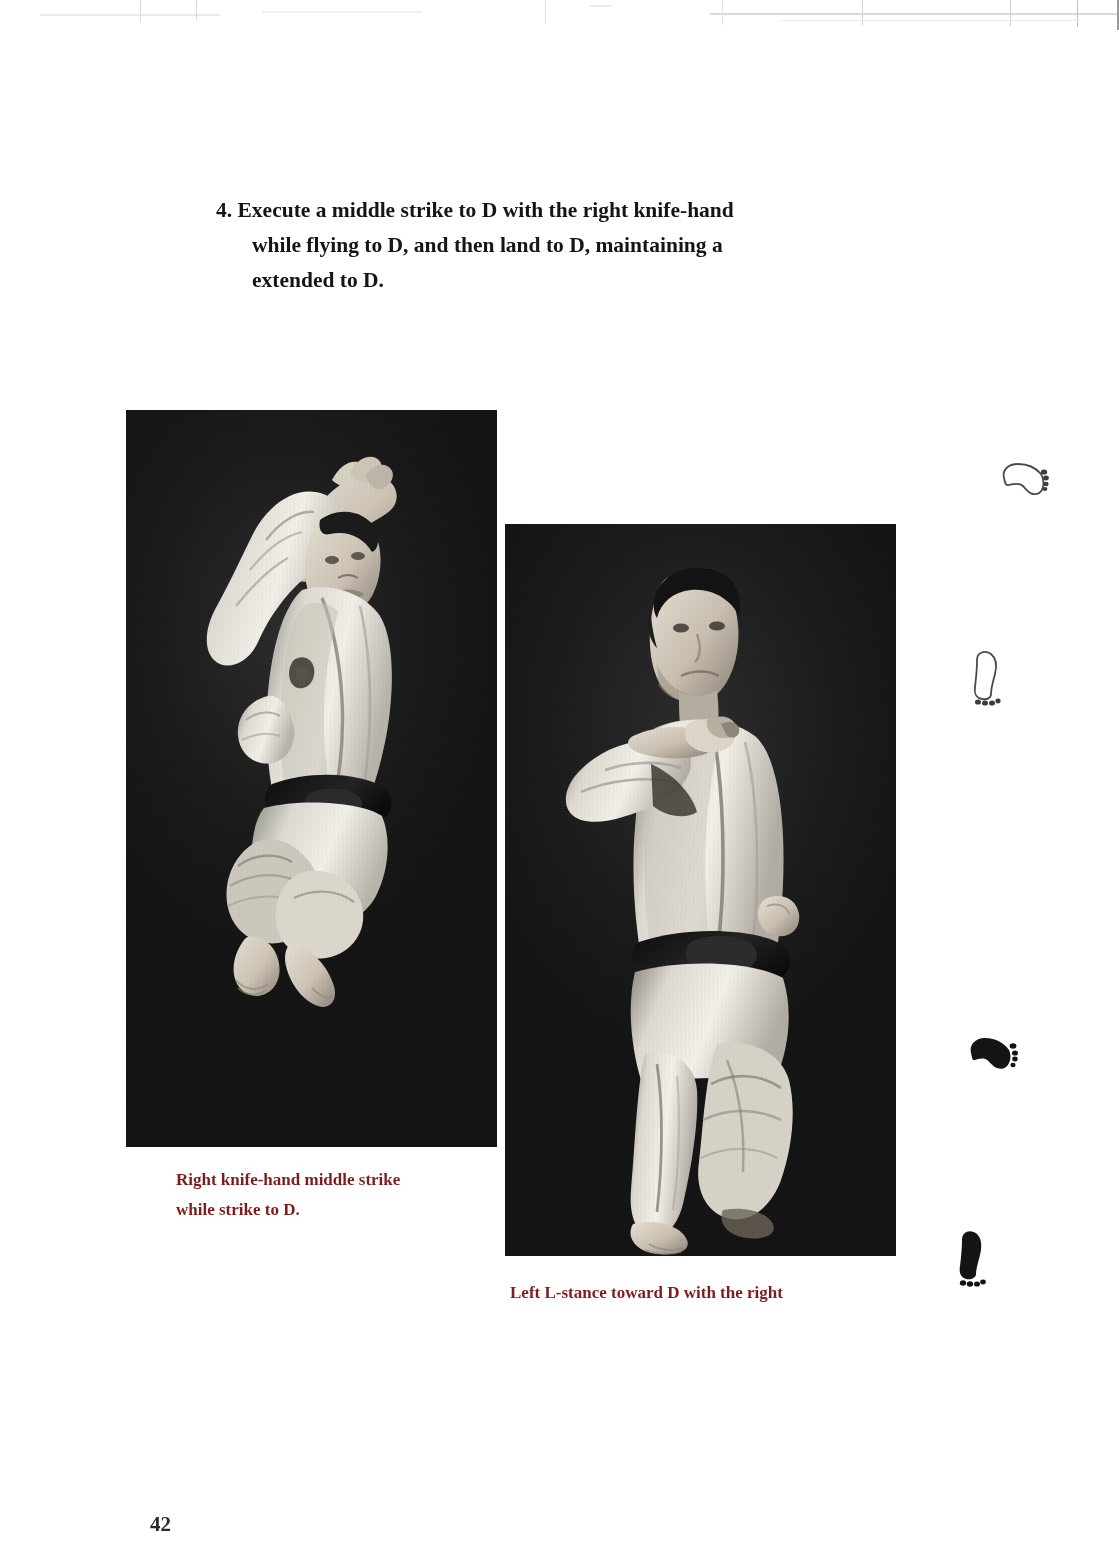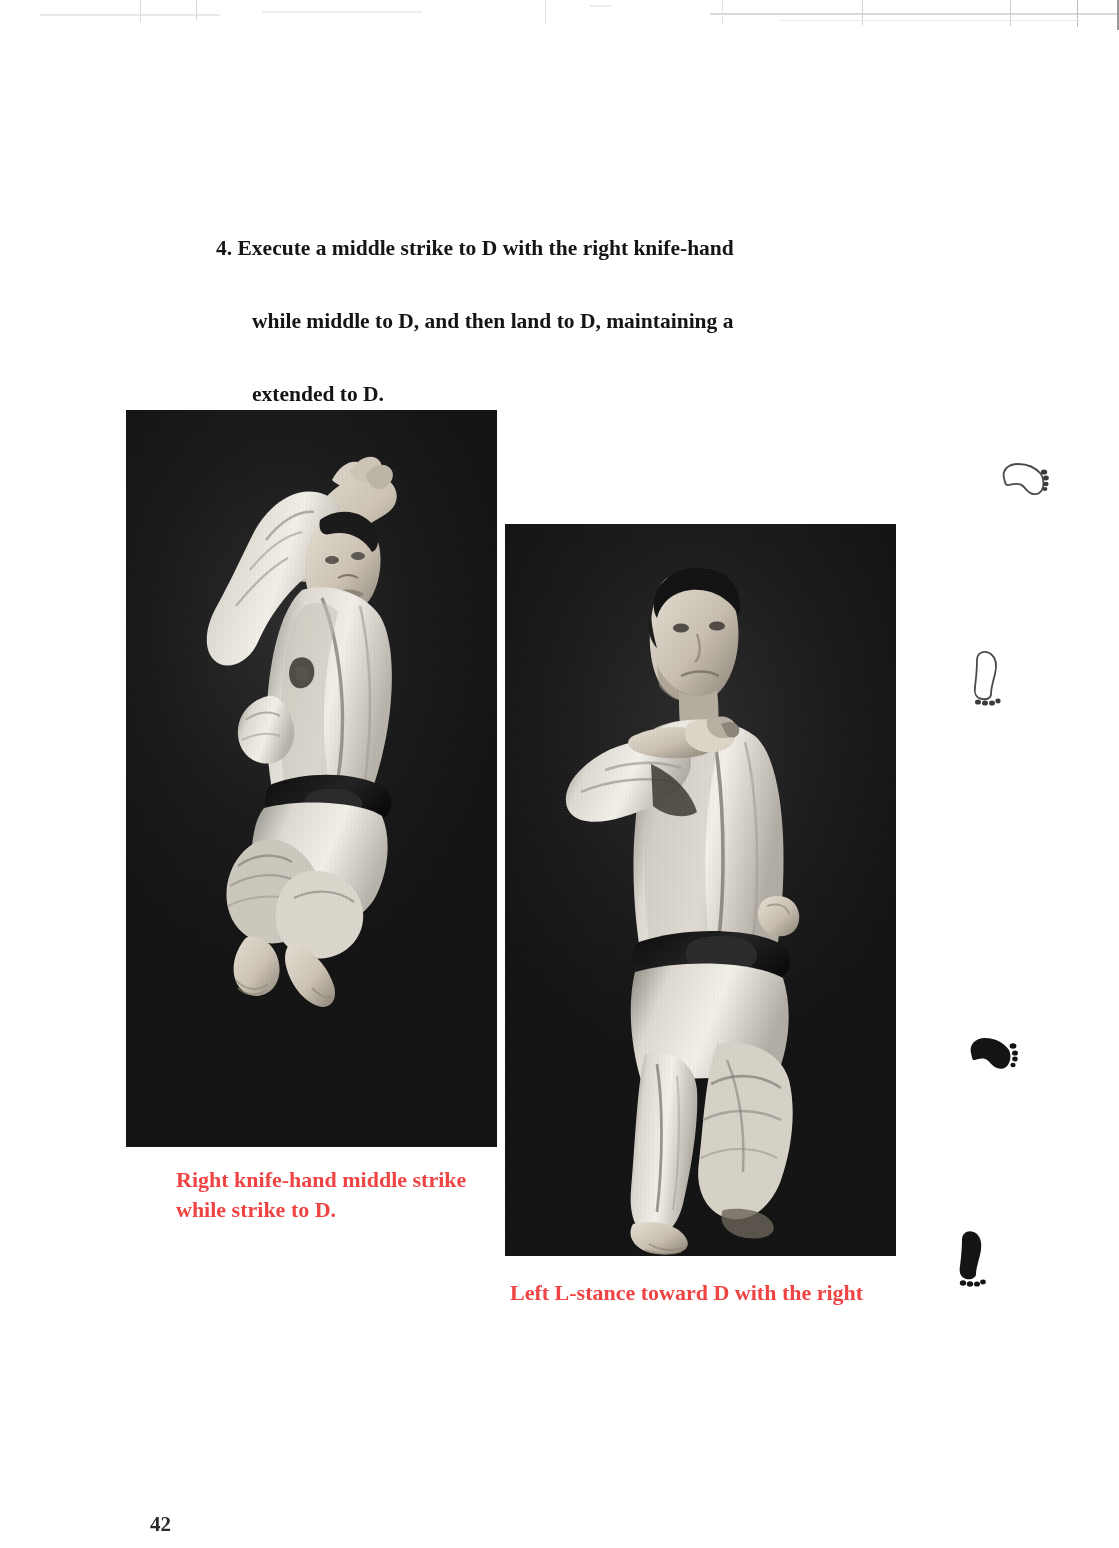--- a/index.html
+++ b/index.html
@@ -55,21 +55,20 @@
     top: 193px;
     width: 632px;
   }
   .instruction-line {
     font-family: "Liberation Serif", "DejaVu Serif", serif;
     font-weight: bold;
     font-size: 21.5px;
     line-height: 35px;
     color: #151515;
     white-space: nowrap;
-    margin-top: 38px;
   }
   .instruction-line.first { text-indent: 0; }
   .instruction-line.cont  { padding-left: 36px; }
 
   
   .photo {
     position: absolute;
     background: #1b1b1b;
     overflow: hidden;
   }
@@ -100,23 +99,23 @@
       repeating-linear-gradient(90deg, rgba(0,0,0,.05) 0px, rgba(0,0,0,.05) 1px, transparent 1px, transparent 4px);
     pointer-events: none;
   }
   .figure-svg { position: absolute; inset: 0; width: 100%; height: 100%; }
 
   
   .caption {
     position: absolute;
     font-family: "Liberation Serif", "DejaVu Serif", serif;
     font-weight: bold;
-    font-size: 22px;
+    font-size: 17px;
     line-height: 30px;
-    color: #ef4444;
+    color: #7f1d1d;
     white-space: nowrap;
   }
   .caption-left  { left: 176px; top: 1165px; }
   .caption-right { left: 510px; top: 1278px; }
 
   
   .footprint {
     position: absolute;
   }
   .fp1 { left: 996px; top: 458px; width: 56px; height: 44px; }
@@ -151,21 +150,21 @@
     <div class="scan-line sa8"></div>
     <div class="scan-line sa9"></div>
     <div class="scan-line sa10"></div>
     <div class="scan-line sa11"></div>
     <div class="scan-line sa12"></div>
     <div class="scan-line sa13"></div>
   </div>
 
   <div class="instruction">
     <div class="instruction-line first">4. Execute a middle strike to D with the right knife-hand</div>
-    <div class="instruction-line cont">while middle to D, and then land to D, maintaining a</div>
+    <div class="instruction-line cont">while flying to D, and then land to D, maintaining a</div>
     <div class="instruction-line cont">extended  to  D.</div>
   </div>
 
   <div class="photo photo-left">
     <svg class="figure-svg" viewBox="0 0 371 737" preserveAspectRatio="none">
       <defs>
         <linearGradient id="dobokL" x1="0" y1="0" x2="1" y2="0.4">
           <stop offset="0%" stop-color="#8c8c86"></stop>
           <stop offset="28%" stop-color="#dedad2"></stop>
           <stop offset="62%" stop-color="#f2efe8"></stop>

